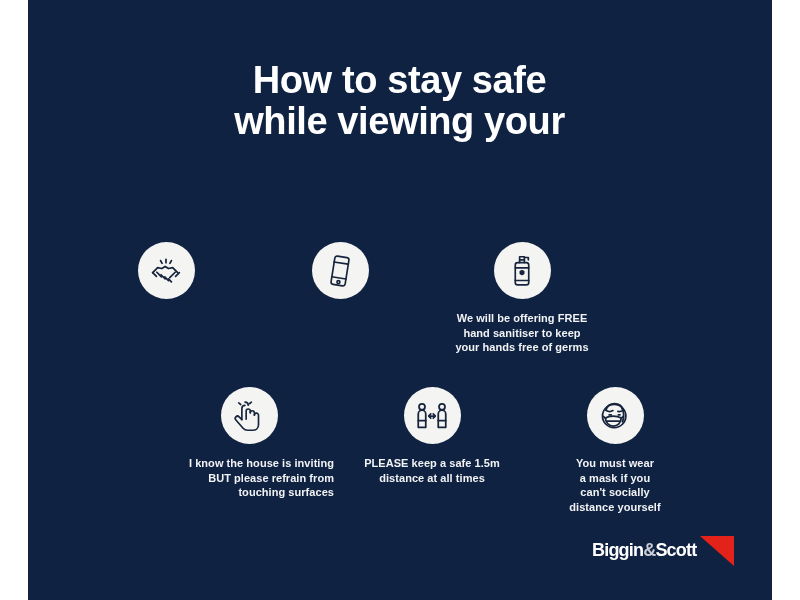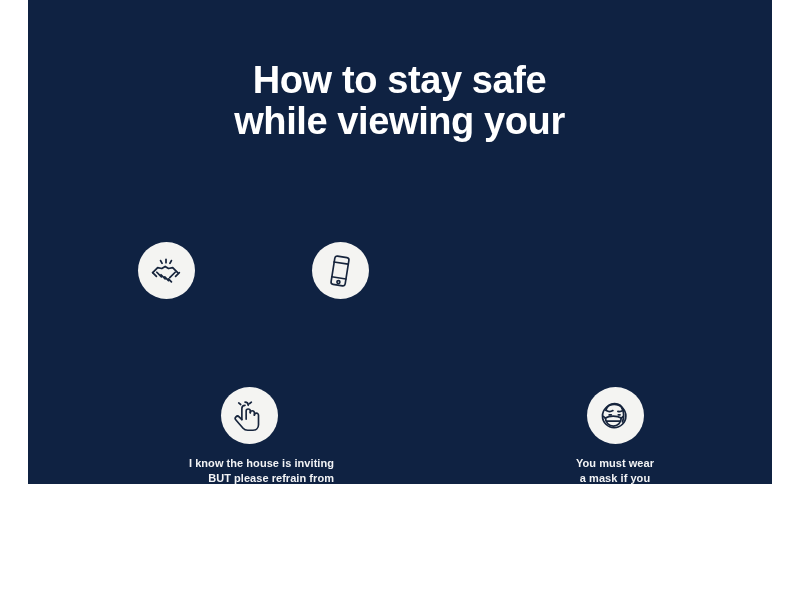--- a/index.html
+++ b/index.html
@@ -19,21 +19,21 @@
     top: 0;
     width: 800px;
     height: 600px;
     background: #ffffff;
   }
   #board {
     position: absolute;
     left: 27px;
     top: 0px;
     width: 745px;
-    height: 484px;
+    height: 600px;
     background: #0f2242;
     background-image: linear-gradient(180deg, #102banyway 0%, #0f2242 100%);
     overflow: hidden;
   }
   #board {
     background: #0f2242;
   }
   .edge-bar {
     position: absolute;
     top: 0;
@@ -157,39 +157,74 @@
       <div class="icon-wrap">
         <svg width="38" height="38" viewBox="0 0 48 48" fill="none" stroke="#16243c" stroke-width="2.1" stroke-linecap="round" stroke-linejoin="round">
           <rect x="15" y="6" width="18" height="36" rx="3" transform="rotate(9 24 24)"></rect>
           <path d="M16.4 12.6l17.8 2.8"></path>
           <path d="M13.6 31.3l17.8 2.8"></path>
           <circle cx="22" cy="38" r="1.9"></circle>
         </svg>
       </div>
     </div>
 
+    <div class="item" id="item-2">
+      <div class="icon-wrap">
+        <svg width="38" height="38" viewBox="0 0 48 48" fill="none" stroke="#16243c" stroke-width="2.1" stroke-linecap="round" stroke-linejoin="round">
+          <path d="M21 6h6v4h-6z"></path>
+          <path d="M27 7h5l0 3"></path>
+          <path d="M18.5 13.5h11a3 3 0 0 1 3 3v22a3 3 0 0 1-3 3h-11a3 3 0 0 1-3-3v-22a3 3 0 0 1 3-3z"></path>
+          <path d="M15.5 20h17"></path>
+          <path d="M15.5 36h17"></path>
+          <path d="M24 23.5l2.1 1.2v2.4L24 28.3l-2.1-1.2v-2.4z"></path>
+          <circle cx="24" cy="26" r="1"></circle>
+          <path d="M21 10v3.5"></path>
+          <path d="M27 10v3.5"></path>
+        </svg>
+      </div>
+      <div class="caption">We will be offering FREE
+hand sanitiser to keep
+your hands free of germs</div>
+    </div>
 
 
     <div class="item" id="item-4">
       <div class="icon-wrap">
         <svg width="38" height="38" viewBox="0 0 48 48" fill="none" stroke="#16243c" stroke-width="2.1" stroke-linecap="round" stroke-linejoin="round">
           <path d="M19 10.5c-2.2 0-4 1.8-4 4v14"></path>
           <path d="M15 28.5l-3.5-3.5a2.8 2.8 0 0 0-4 4l9 10.5c1.6 1.9 3.4 2.5 6 2.5h6.5c4 0 7-3 7-7V23a2.6 2.6 0 0 0-5.2 0"></path>
           <path d="M30.8 23v-3a2.6 2.6 0 0 0-5.2 0"></path>
           <path d="M25.6 20v-2.2a2.6 2.6 0 0 0-5.2 0V28"></path>
           <path d="M23 10.5a4 4 0 0 0-4-4"></path>
           <path d="M13.5 9.5l-2.5-2"></path>
           <path d="M24.5 8.5l2.5-2"></path>
         </svg>
       </div>
       <div class="caption">I know the house is inviting
 BUT please refrain from
 touching surfaces</div>
     </div>
 
+    <div class="item" id="item-5">
+      <div class="icon-wrap">
+        <svg width="40" height="40" viewBox="0 0 48 48" fill="none" stroke="#16243c" stroke-width="2.1" stroke-linecap="round" stroke-linejoin="round">
+          <circle cx="12" cy="13" r="3.6"></circle>
+          <path d="M7.5 21.5a4.5 4.5 0 0 1 9 0v16h-9z"></path>
+          <path d="M7.5 29.5h9"></path>
+          <circle cx="36" cy="13" r="3.6"></circle>
+          <path d="M31.5 21.5a4.5 4.5 0 0 1 9 0v16h-9z"></path>
+          <path d="M31.5 29.5h9"></path>
+          <path d="M20.5 24h7"></path>
+          <path d="M22.5 21.5L20 24l2.5 2.5"></path>
+          <path d="M25.5 21.5L28 24l-2.5 2.5"></path>
+        </svg>
+      </div>
+      <div class="caption">PLEASE keep a safe 1.5m
+distance at all times</div>
+    </div>
 
     <div class="item" id="item-6">
       <div class="icon-wrap">
         <svg width="40" height="40" viewBox="0 0 48 48" fill="none" stroke="#16243c" stroke-width="2.1" stroke-linecap="round" stroke-linejoin="round">
           <circle cx="23" cy="24" r="14"></circle>
           <path d="M13 17c1.5-5 5.5-8 10.5-8s9 3 10.5 8"></path>
           <path d="M13.5 17.5c2.5 1.5 5.5 1.5 8 0"></path>
           <path d="M33.5 17.5c-2 1.2-4 1.5-6 1"></path>
           <path d="M17 22.5h2.5"></path>
           <path d="M28 22.5h2"></path>

